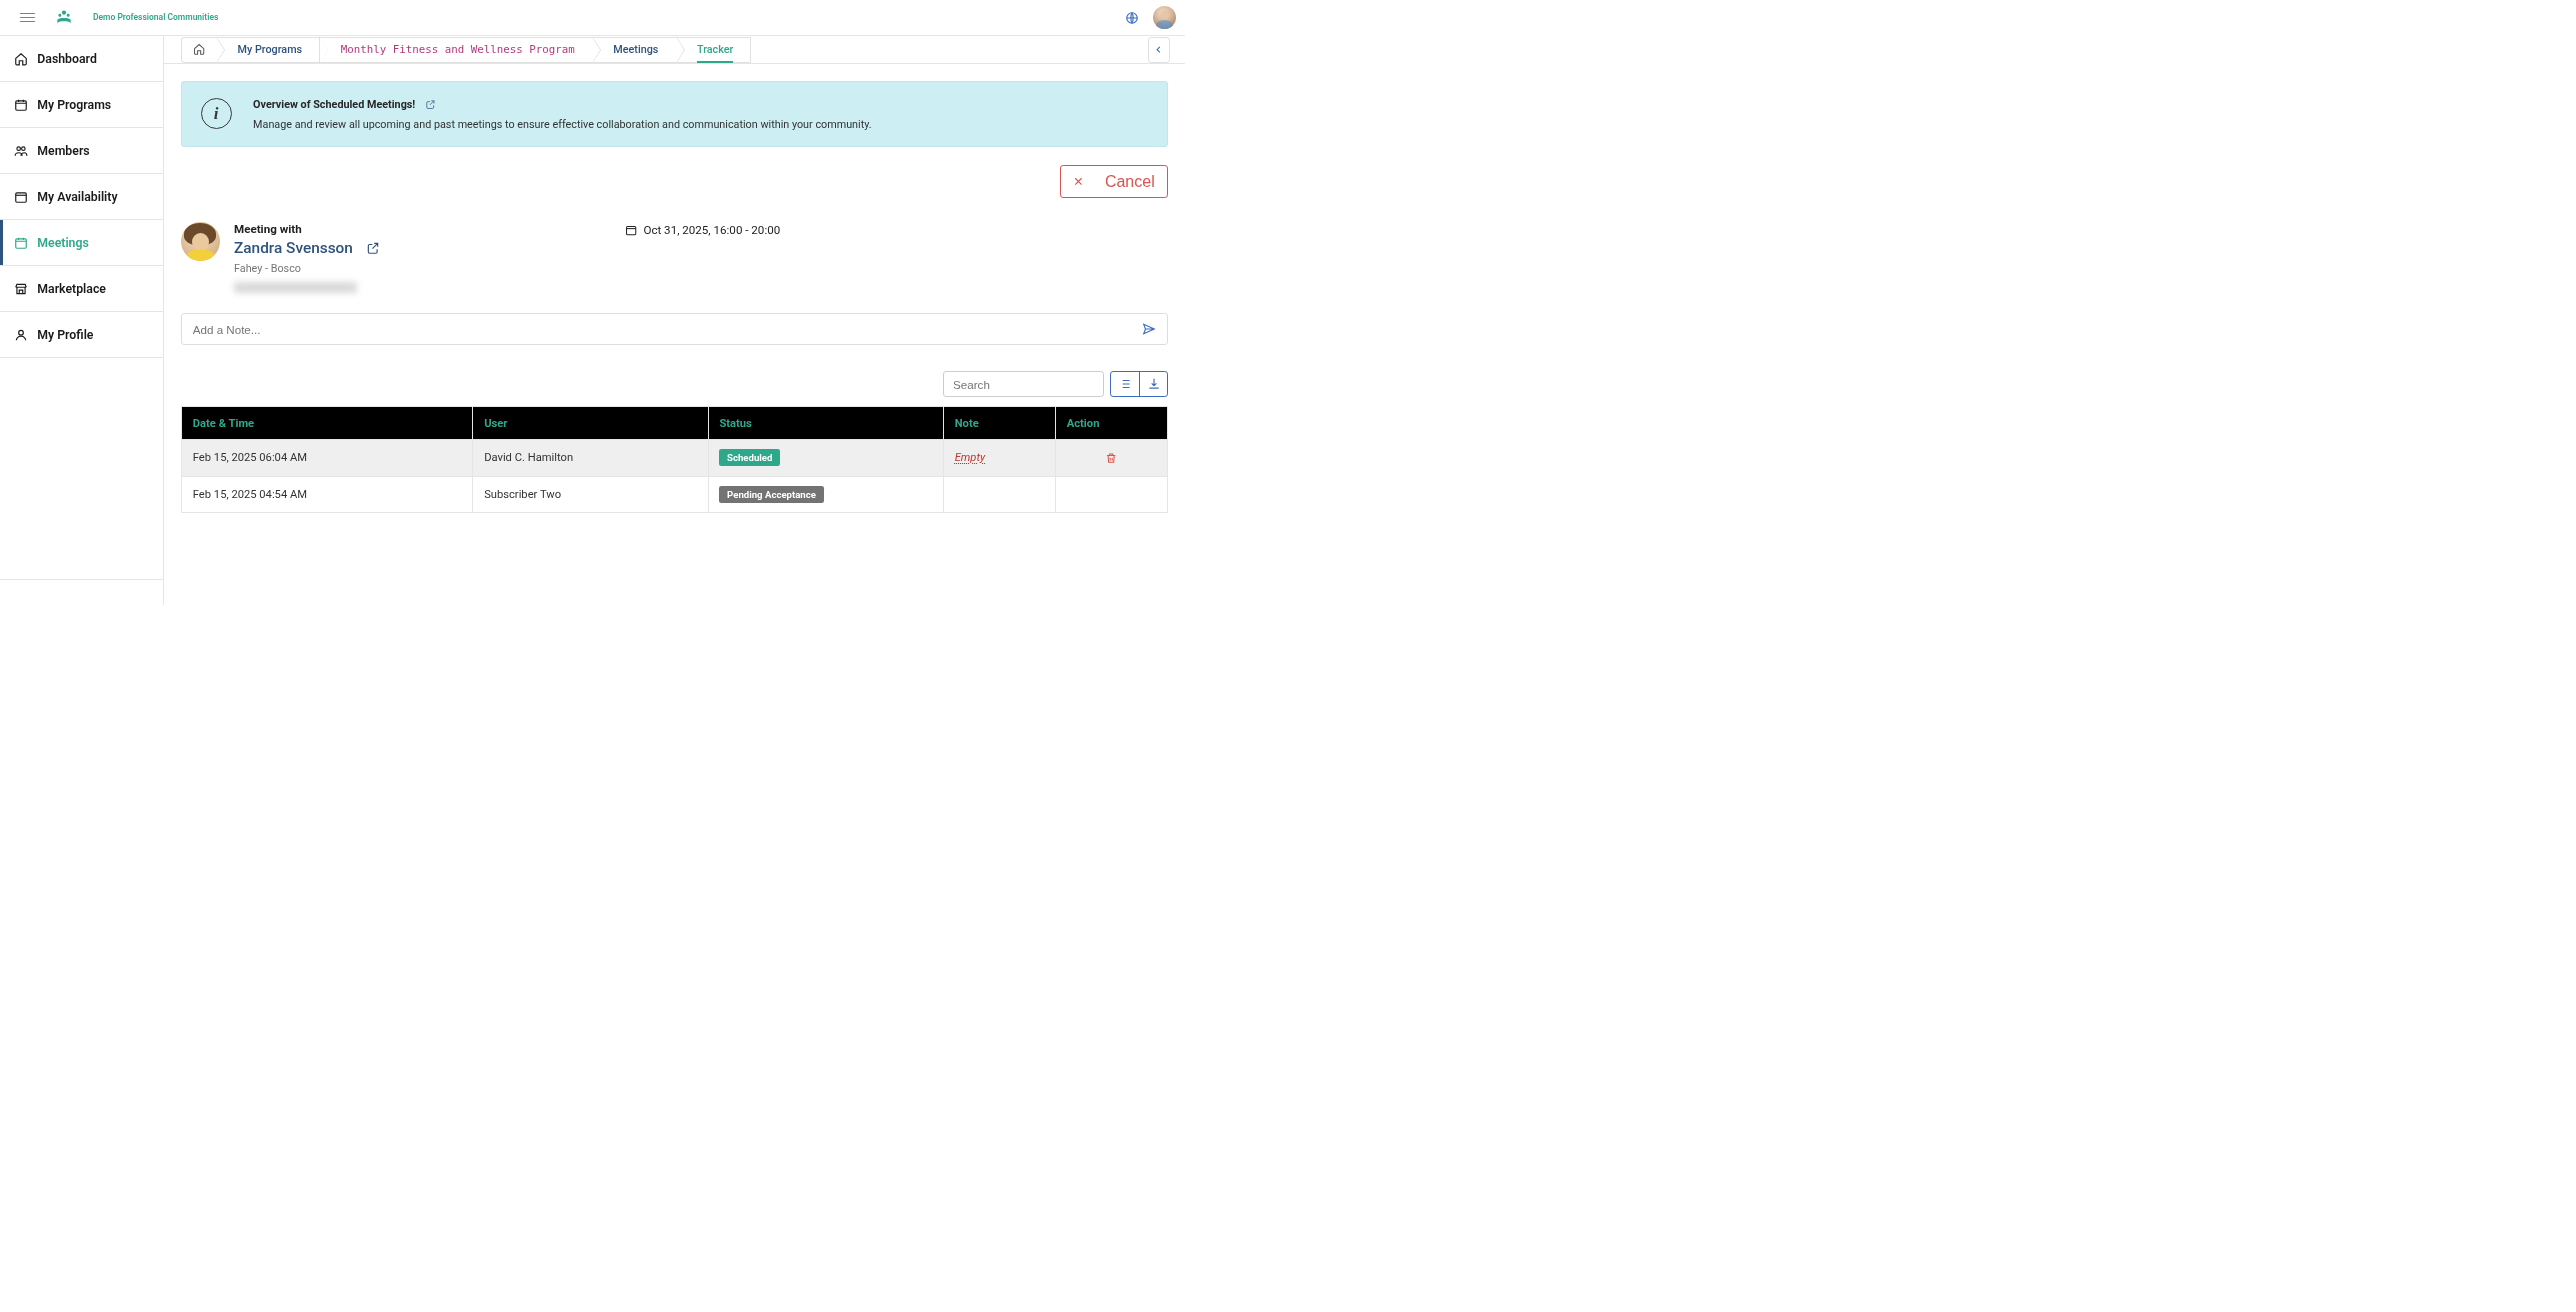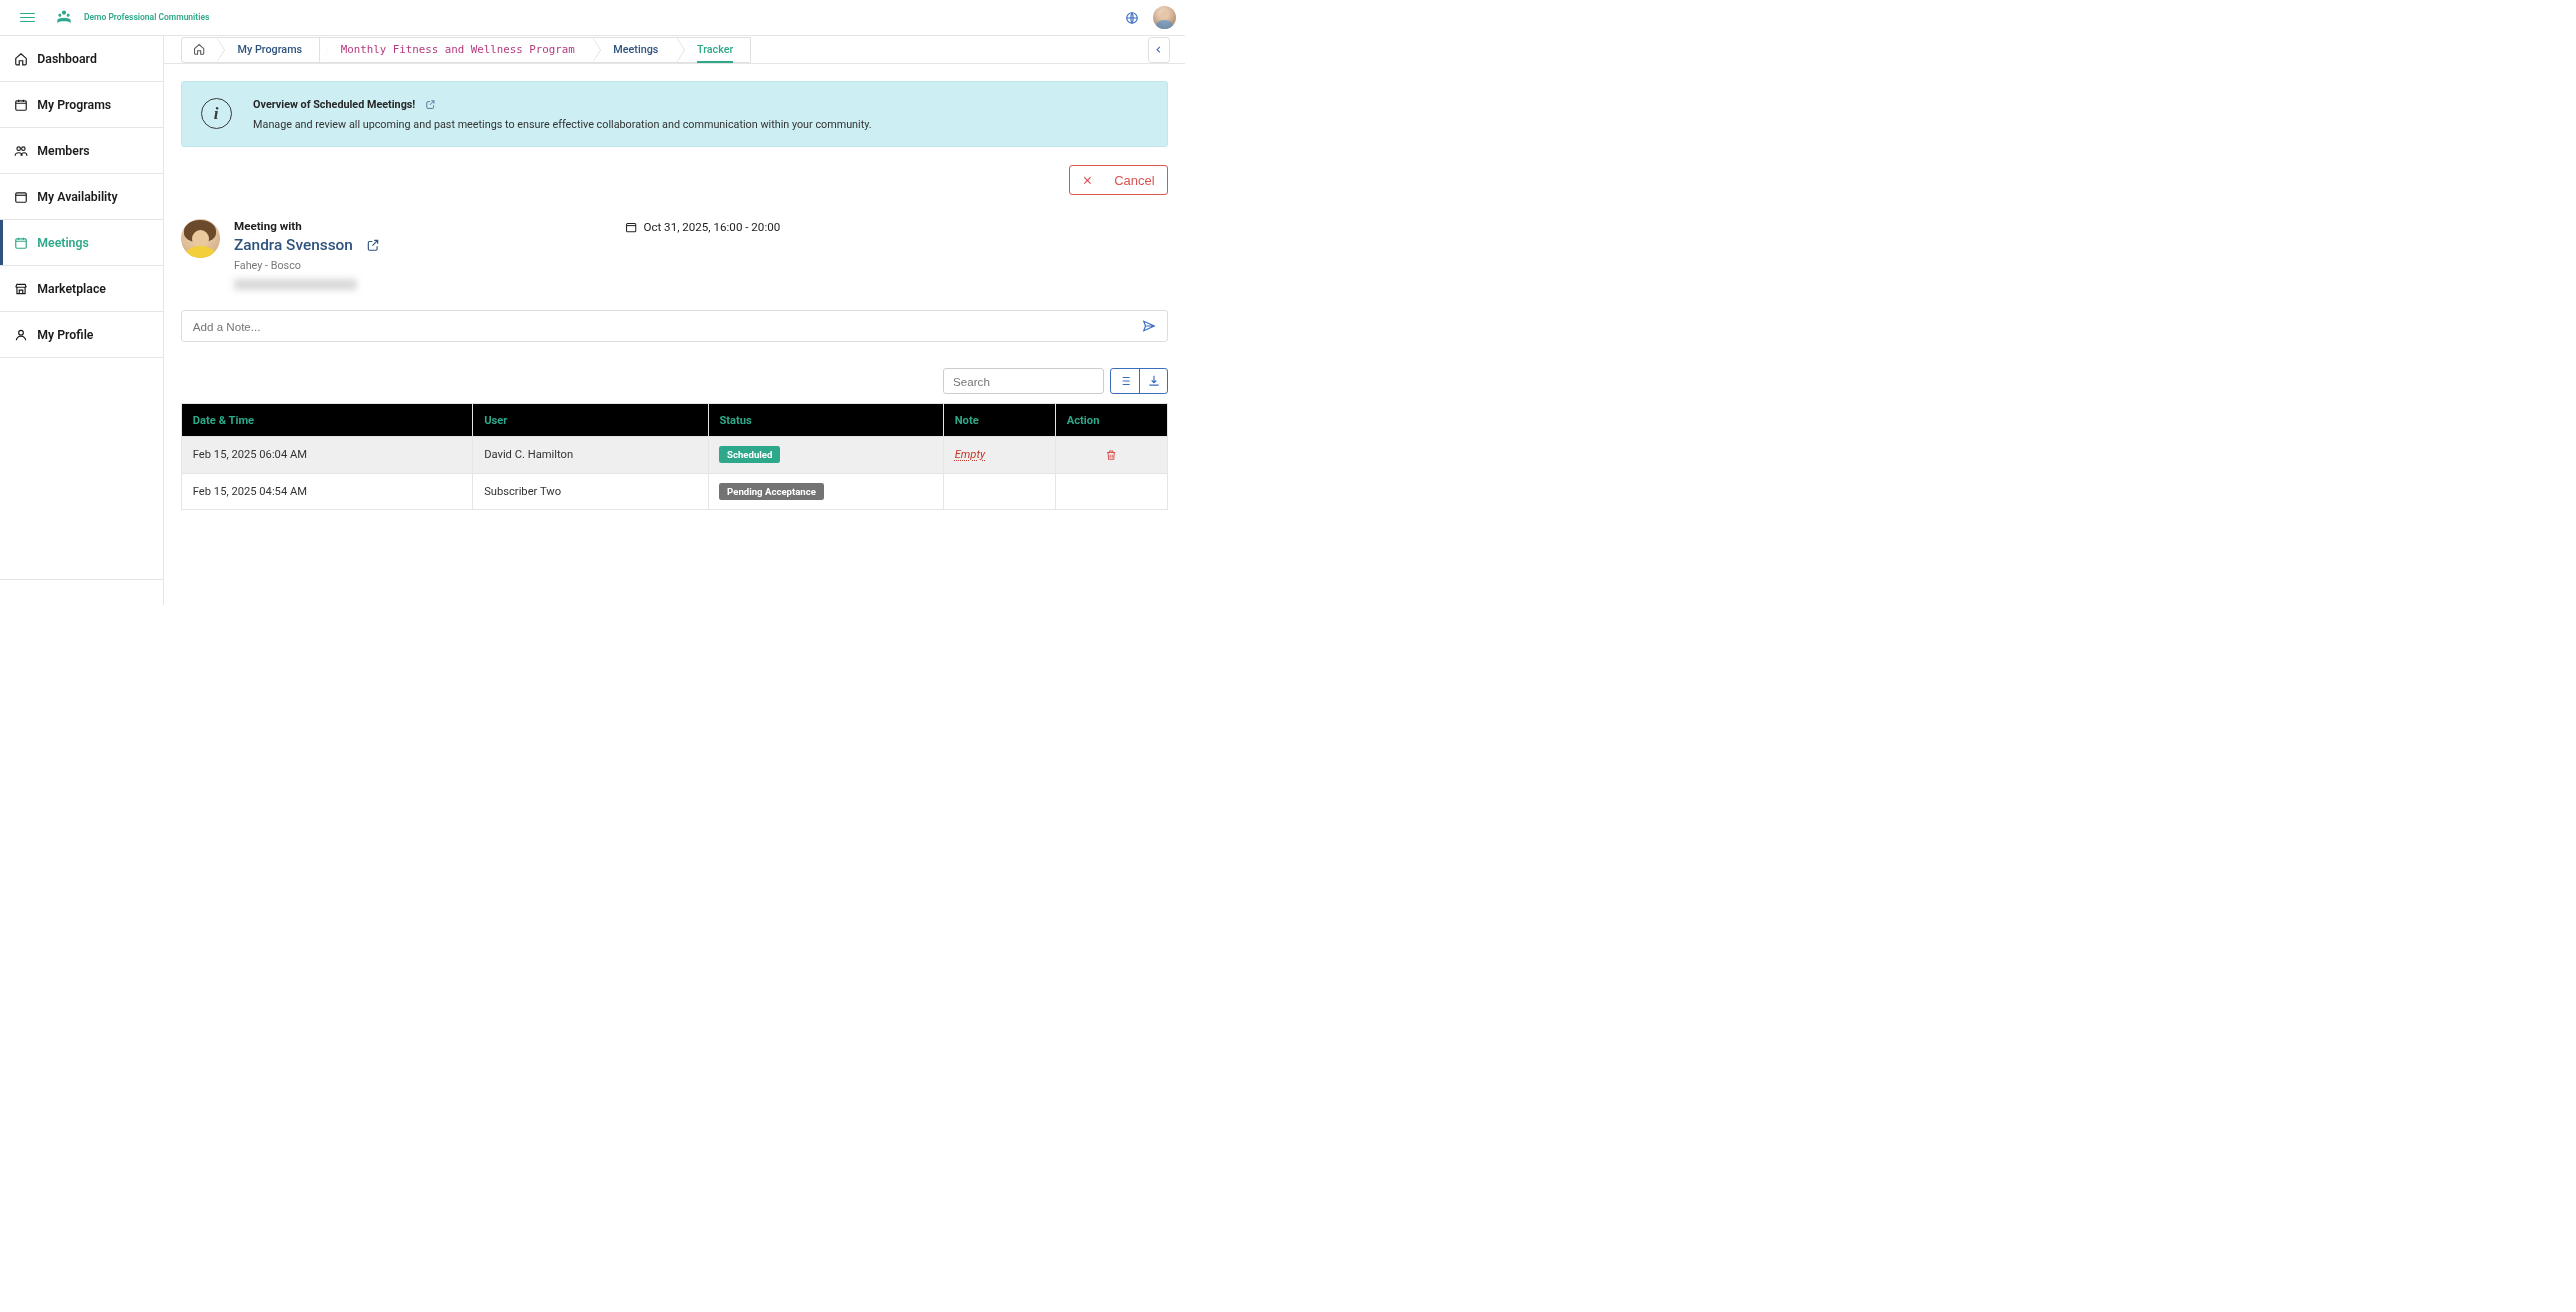--- a/index.html
+++ b/index.html
@@ -3,21 +3,21 @@
 <meta charset="utf-8">
 <style>
   * { box-sizing: border-box; margin: 0; padding: 0; }
   html, body { height: 100%; font-family: -apple-system, BlinkMacSystemFont, "Segoe UI", Roboto, Helvetica, Arial, sans-serif; color: #1a1a1a; background: #fff; }
   body { width: 1185px; height: 605px; overflow: hidden; position: relative; }
 
   
   .topbar { height: 36px; border-bottom: 0.8px solid #e5e5e5; display: flex; align-items: center; padding: 0 9.3px; position: relative; }
   .hamburger { width: 15.4px; height: 15.4px; display: flex; flex-direction: column; justify-content: center; gap: 2.3px; cursor: pointer; margin-left: 10.8px; margin-right: 18.5px; }
   .hamburger span { height: 1.5px; background: #2ea88a; border-radius: 0.8px; }
-  .logo { display: flex; align-items: center; gap: 10px; }
+  .logo { display: flex; align-items: center; gap: 19px; }
   .logo-mark { width: 20px; height: 20px; position: relative; }
   .logo-text { font-size: 8.5px; line-height: 1.1; color: #2ea88a; font-weight: 600; }
   .topbar-right { margin-left: auto; display: flex; align-items: center; gap: 14px; }
   .globe-icon { width: 14px; height: 14px; color: #3b6dbf; }
   .avatar-top { width: 23px; height: 23px; border-radius: 50%; background: radial-gradient(circle at 40% 30%, #f0d5c0 0%, #d9b89a 50%, #b8906c 100%); overflow: hidden; position: relative; }
   .avatar-top::after { content:""; position:absolute; inset:0; border-radius:50%; box-shadow: inset 0 -4.6px 6.2px rgba(0,0,0,.15);}
   .avatar-head { position:absolute; top:4.6px; left:7px; width:9.3px; height:9.3px; border-radius:50%; background:#e8c6a8;}
   .avatar-body { position:absolute; bottom:-1.5px; left:3.1px; width:17px; height:10.8px; border-radius:50% 50% 0 0; background:#88a6c6;}
 
   
@@ -51,21 +51,21 @@
 
   
   .content { padding: 17px; }
   .info-banner { background: #cdeef2; border: 0.8px solid #bfe6ec; border-radius: 3.1px; padding: 15.4px 18.5px; display: flex; gap: 21.6px; align-items: center; }
   .info-icon-wrap { width: 31px; height: 31px; border: 1.5px solid #3a3a3a; border-radius: 50%; display: flex; align-items: center; justify-content: center; font-family: Georgia, serif; font-style: italic; font-size: 17px; font-weight: 700; color: #3a3a3a; flex-shrink:0;}
   .info-text .title { font-weight: 700; font-size: 10.8px; color: #272727; display: inline-flex; align-items: center; gap: 10px; }
   .info-text .desc { font-size: 10.8px; color: #333; margin-top: 6.2px; }
   .ext-link-icon { width: 10.8px; height: 10.8px; color: #4a6b8f; }
 
   .actions-row { display: flex; justify-content: flex-end; margin-top: 18.5px; }
-  .cancel-btn { border: 0.8px solid #d9534f; color: #d9534f; background: #fff; border-radius: 3.1px; padding: 6.2px 12.3px; font-size: 13px; display: inline-flex; align-items: center; gap: 21px; cursor: pointer; }
+  .cancel-btn { border: 0.8px solid #d9534f; color: #d9534f; background: #fff; border-radius: 3.1px; padding: 6.2px 12.3px; font-size: 16px; display: inline-flex; align-items: center; gap: 21px; cursor: pointer; }
 
   .meeting-block { display: flex; gap: 14px; margin-top: 24px; align-items: flex-start; }
   .meeting-avatar { width: 39px; height: 39px; border-radius: 50%; overflow:hidden; position:relative; background: radial-gradient(circle at 45% 35%, #f3dcc4 0%, #d8b48a 70%); flex-shrink:0;}
   .meeting-hair { position:absolute; top:1.5px; left:3.1px; width:32px; height:21.6px; border-radius:50% 50% 40% 40%; background:#6b4a2c;}
   .meeting-face { position:absolute; top:10.8px; left:10.8px; width:17px; height:18.5px; border-radius:50%; background:#eac99e;}
   .meeting-shirt { position:absolute; bottom:-3.1px; left:4.6px; width:29px; height:15.4px; border-radius:50% 50% 0 0; background:#f4cf3c;}
   .meeting-text { font-size: 11.6px; }
   .meeting-with { font-weight: 700; color: #222; }
   .meeting-name { font-size: 15.4px; color: #2e537e; font-weight: 500; display: inline-flex; align-items: center; gap: 13px; margin-top: 3.1px; }
   .meeting-org { color: #777; font-size: 10.8px; margin-top: 4.6px; }

